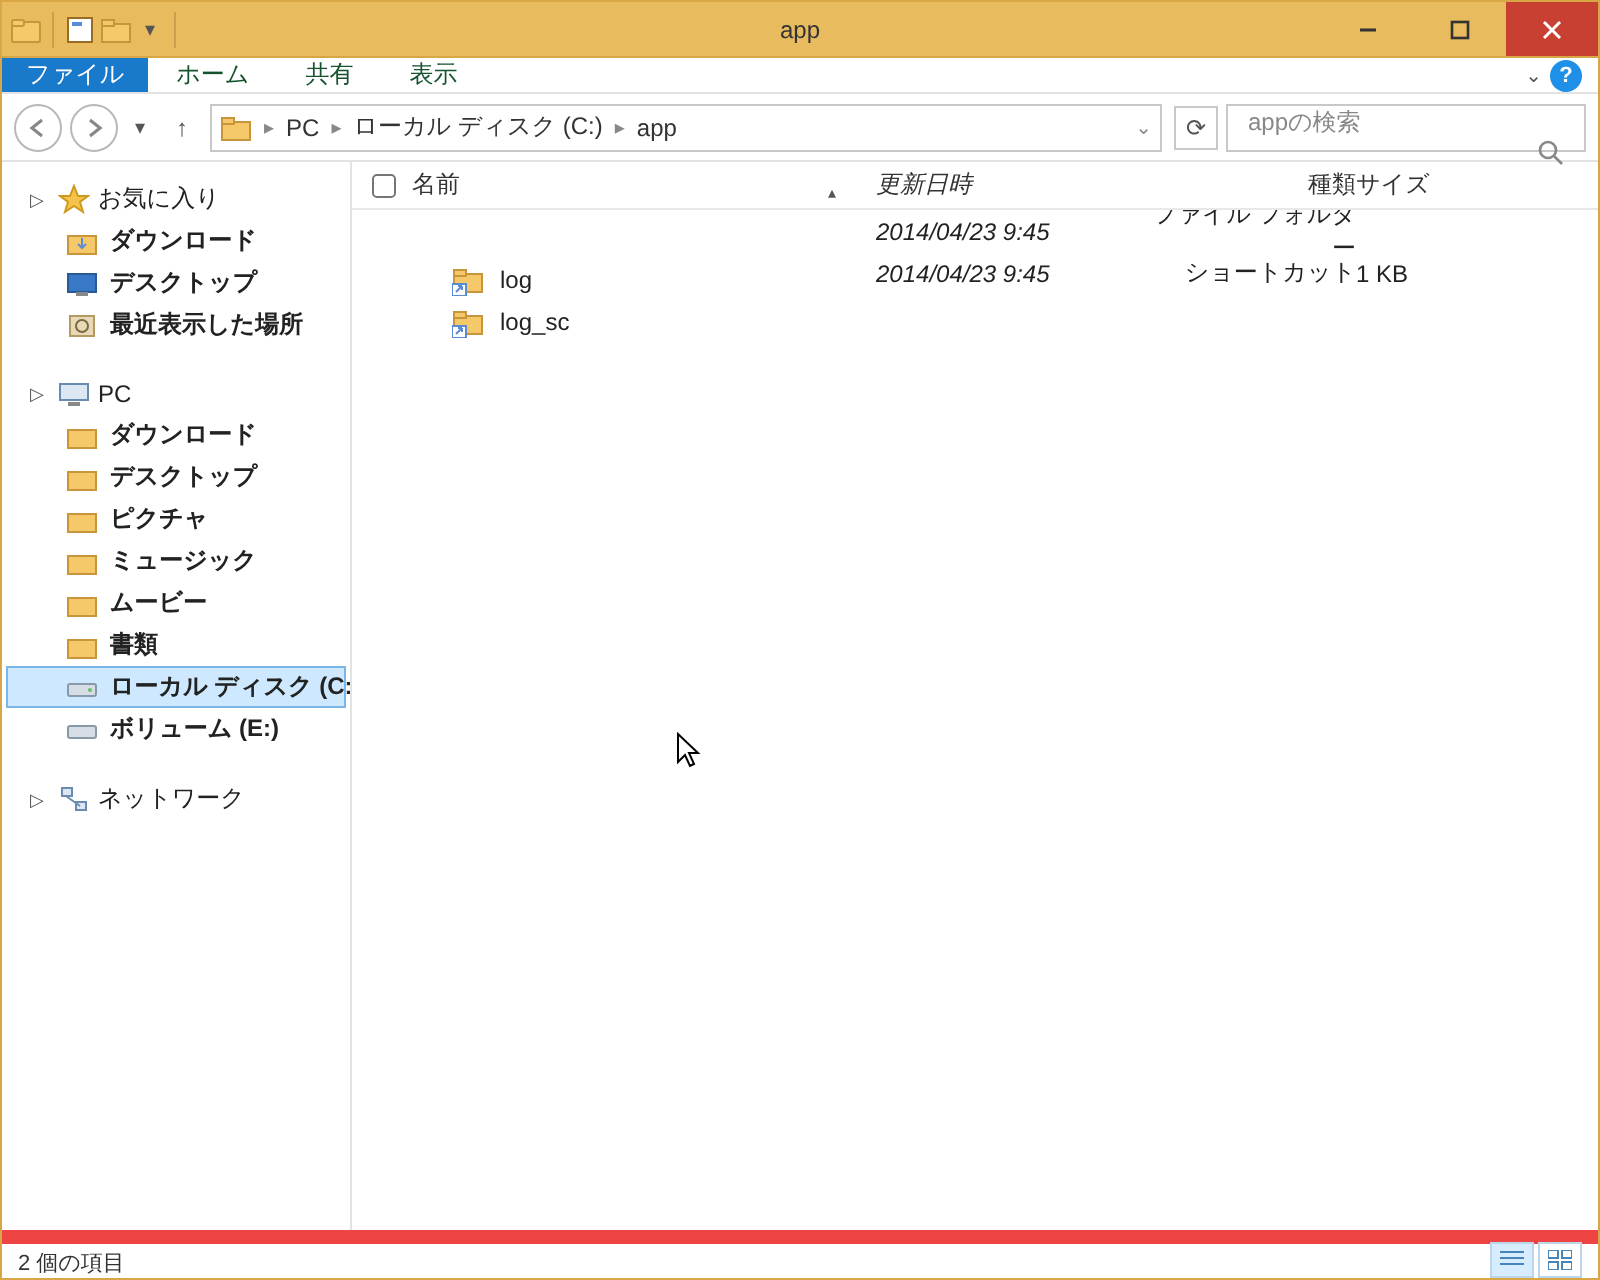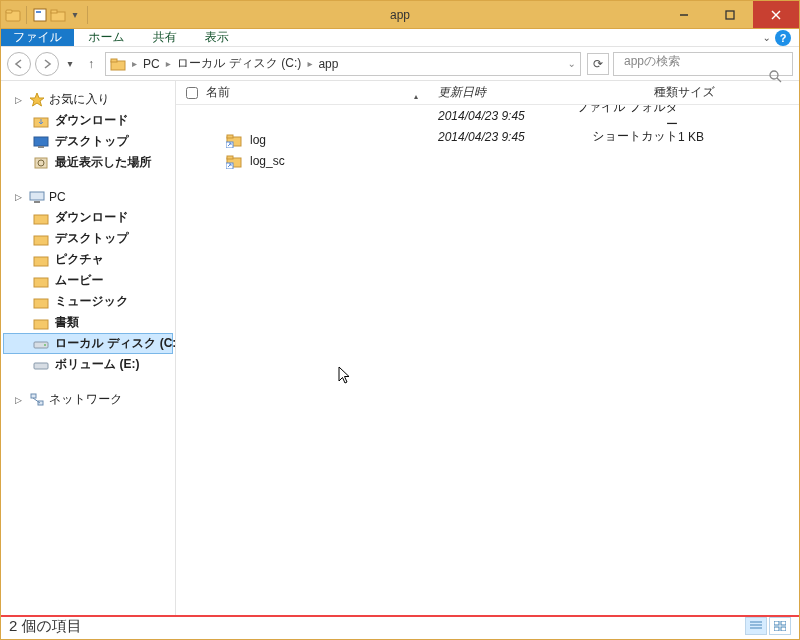--- a/index.html
+++ b/index.html
@@ -58,21 +58,21 @@
   .col-name { width:236px; padding-left:4px; display:flex; align-items:flex-end; gap:8px;}
   .col-date { width:130px;font-style:italic;}
   .col-type { width:110px;text-align:right;}
   .col-size { width:70px; text-align:left; padding-right:8px;}
   .sortind { font-size:8px; color:#555;}
   .filelist { flex:1; overflow:auto; }
   .row { display:flex; align-items:center; height:21px; font-size:12px; color:#222; padding-left:6px;}
   .row .col-name { display:flex; align-items:center; gap:8px; padding-left:24px; width:236px;margin-top:48px;}
 
   
-  .statusbar { height:24px; border-top:2px solid #ef4444; display:flex; align-items:flex-start; font-size:15px; color:#333; padding:0 8px;}
+  .statusbar { height:24px; border-top:7px solid #ef4444; display:flex; align-items:flex-end; font-size:11px; color:#333; padding:0 8px;}
   .status-right { margin-left:auto; display:flex; gap:2px;}
   .viewbtn { width:22px; height:18px; border:1px solid #bcd5ea; display:flex; align-items:center; justify-content:center; font-size:10px; color:#4785b8;}
   .viewbtn.active { background:#d6ecff;}
 
   
   .cursor { position:absolute; left:338px; top:366px; pointer-events:none; }
 
   
   svg { display:block; }
 </style>
@@ -256,29 +256,29 @@
               </svg>
             </span>
             <span>ピクチャ</span>
           </div>
         <div class="side-item">
             <span class="sicon">
               <svg width="16" height="16">
                 <rect x="1" y="5" width="14" height="9" fill="#f5c869" stroke="#c8953a"></rect>
               </svg>
             </span>
+            <span>ミュージック</span>
+          </div>
+        <div class="side-item">
+            <span class="sicon">
+              <svg width="16" height="16">
+                <rect x="1" y="5" width="14" height="9" fill="#f5c869" stroke="#c8953a"></rect>
+              </svg>
+            </span>
             <span>ムービー</span>
-          </div>
-        <div class="side-item">
-            <span class="sicon">
-              <svg width="16" height="16">
-                <rect x="1" y="5" width="14" height="9" fill="#f5c869" stroke="#c8953a"></rect>
-              </svg>
-            </span>
-            <span>ミュージック</span>
           </div>
         <div class="side-item">
             <span class="sicon">
               <svg width="16" height="16">
                 <rect x="1" y="5" width="14" height="9" fill="#f5c869" stroke="#c8953a"></rect>
               </svg>
             </span>
             <span>書類</span>
           </div>
         <div class="side-item selected">

